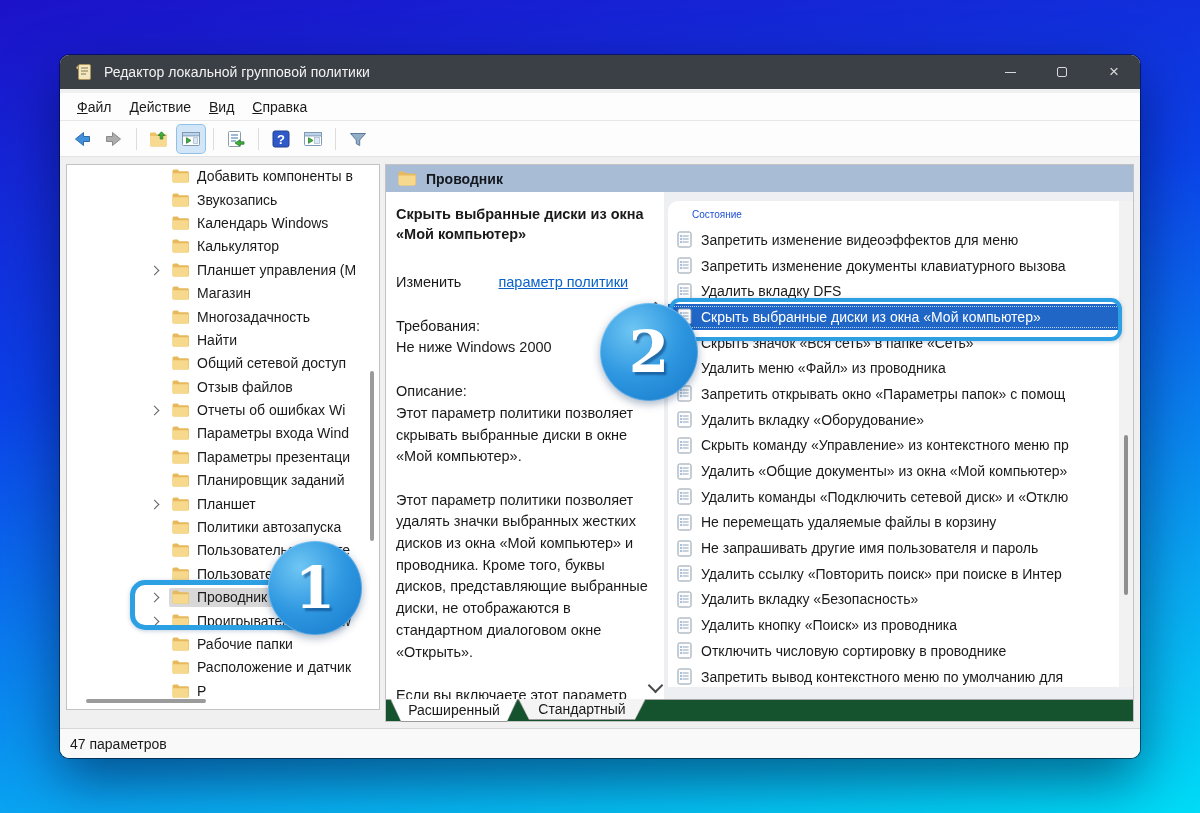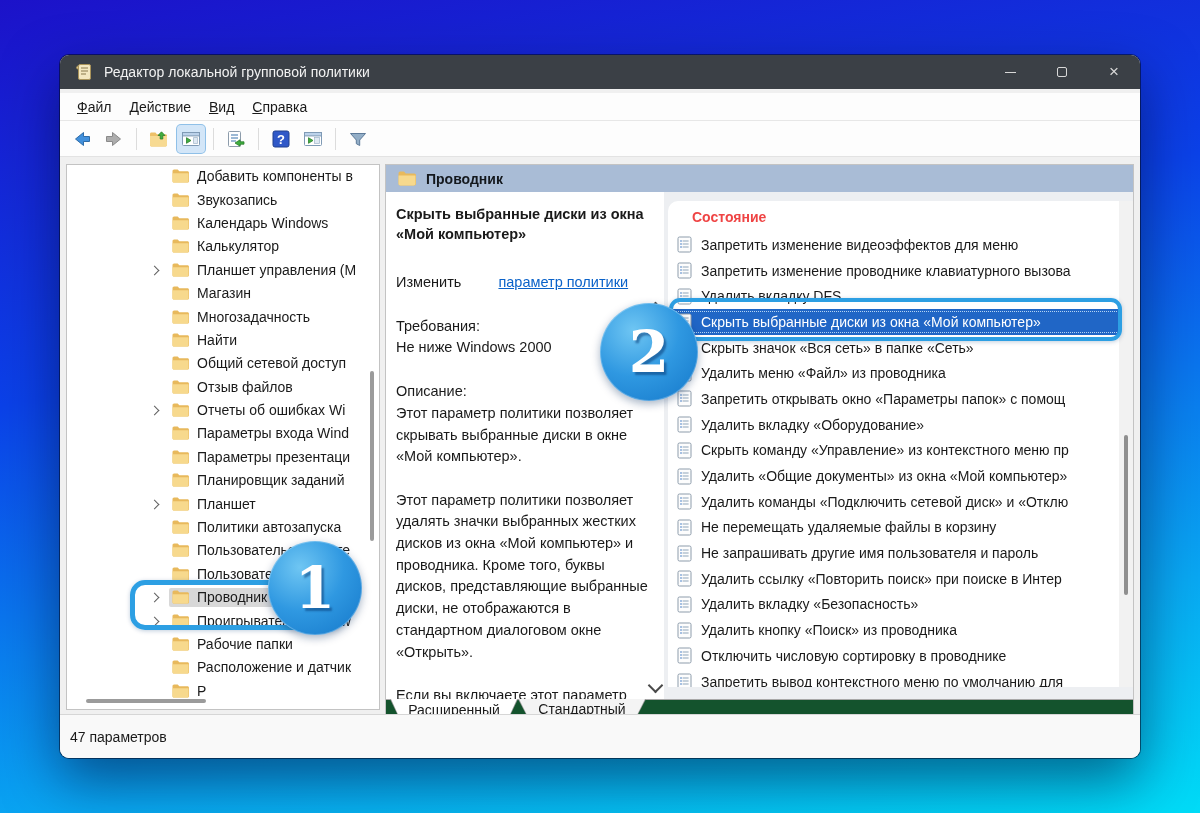--- a/index.html
+++ b/index.html
@@ -53,35 +53,35 @@
   .desc-edit { margin-bottom:22px; }
   .plink { color:#0a62c9; text-decoration:underline;margin-left:33px; }
   .desc-req { margin-bottom:22px; }
   .para { margin-bottom:21.7px; }
   .desc-arrow { position:absolute; width:11px; height:11px; border-left:2.2px solid #4a4a4a; border-top:2.2px solid #4a4a4a; }
   .arrow-up { left:264px; top:112px; transform:rotate(45deg); }
   .arrow-down { left:264px; top:488px; transform:rotate(225deg); }
   
   .list-area { position:absolute; left:278px; top:0; right:0; height:100%; background:#edeff2; }
   .list-viewport { position:absolute; left:4px; top:9px; width:453px; height:486px; background:#fff; border-top-left-radius:10px; overflow:hidden; }
-  .list-colheader { padding:8px 0 0 24px; font-size:14px; color:#ef4444;font-weight:bold; }
+  .list-colheader { padding:8px 0 0 24px; font-size:10px; color:#1d4ed8; }
   .list-rows { margin-top:7px; }
   .lrow { height:25.7px; display:flex; align-items:center; gap:9px; padding:0 2px 0 9px; white-space:nowrap; overflow:hidden; font-size:14px; }
   .lrow.lsel { background:#2066c6; color:#fff; outline:1px dotted #b5d4f2; outline-offset:-3px; }
   .vtrack { position:absolute; right:0; top:9px; width:14px; height:486px; background:#f2f2f2; }
   .vthumb { position:absolute; right:5px; top:234px; width:4px; height:160px; background:#8f8f8f; border-radius:2px; }
   
   .tabstrip { position:absolute; left:0; bottom:0; right:0; height:22px; border-top:1px solid #a8a8a8; display:flex; padding-left:4px; background:#14532d; }
   .tab { position:relative; margin-top:-1px; height:23px; width:128px; display:flex; align-items:center; justify-content:center; font-size:14px;
          background:#9a9a9a; clip-path:polygon(0 0,100% 0,calc(100% - 11px) 100%,11px 100%); }
   .tab-inner { position:absolute; inset:0 1px 1px 1px; background:#fff; clip-path:polygon(0 0,100% 0,calc(100% - 10px) 100%,10px 100%); display:flex; align-items:center; justify-content:center; }
   .tab.inactive { height:21px; }
   .tab.inactive .tab-inner { background:#f4f4f4; }
   
-  .statusbar { position:absolute; left:0; bottom:0; right:0; height:44px; background:#f9f9f9; border-top:1px solid #d6d6d6; display:flex; align-items:center; padding-left:10px; font-size:14px; }
+  .statusbar { position:absolute; left:0; bottom:0; right:0; height:30px; background:#f9f9f9; border-top:1px solid #d6d6d6; display:flex; align-items:center; padding-left:10px; font-size:14px; }
   
   .hlbox { position:absolute; border:5px solid #2d9fe3; border-radius:15px; box-shadow:0 1px 4px rgba(0,60,120,.25); z-index:40; pointer-events:none; }
   .hlbox1 { left:130px; top:580px; width:216px; height:50px; }
   .hlbox2 { left:669px; top:298px; width:453px; height:43px; border-width:4px; border-radius:11px; }
   .badge { position:absolute; border-radius:50%; display:flex; align-items:center; justify-content:center; z-index:50;
            background:radial-gradient(circle at 34% 28%, #6fc6f3 0%, #2f98e1 48%, #1477c9 100%);
            box-shadow:0 3px 8px rgba(0,40,90,.35), inset 0 0 0 1px rgba(255,255,255,.25);
            color:#fff; font-family:"DejaVu Serif", serif; font-weight:700; }
   .badge1 { left:268px; top:541px; width:94px; height:94px; font-size:58px; }
   .badge2 { left:600px; top:303px; width:98px; height:98px; font-size:58px; }
@@ -541,21 +541,21 @@
                 </div>
 
                 <div class="lrow">
                   <span>
                     <svg width="15" height="17" viewBox="0 0 15 17">
                       <rect x="1" y="1" width="13" height="15" rx="1.5" fill="#fdfdfd" stroke="#8d9cab"></rect>
                       <path d="M5.6 5h6M5.6 8h6M5.6 11h6" stroke="#90a6ba" stroke-width="1.1"></path>
                       <path d="M3.4 5h1.2M3.4 8h1.2M3.4 11h1.2" stroke="#3e78c0" stroke-width="1.6"></path>
                     </svg>
                   </span>
-                  <span>Запретить изменение проводнике клавиатурного вызова</span>
+                  <span>Запретить изменение документы клавиатурного вызова</span>
                 </div>
 
                 <div class="lrow">
                   <span>
                     <svg width="15" height="17" viewBox="0 0 15 17">
                       <rect x="1" y="1" width="13" height="15" rx="1.5" fill="#fdfdfd" stroke="#8d9cab"></rect>
                       <path d="M5.6 5h6M5.6 8h6M5.6 11h6" stroke="#90a6ba" stroke-width="1.1"></path>
                       <path d="M3.4 5h1.2M3.4 8h1.2M3.4 11h1.2" stroke="#3e78c0" stroke-width="1.6"></path>
                     </svg>
                   </span>

